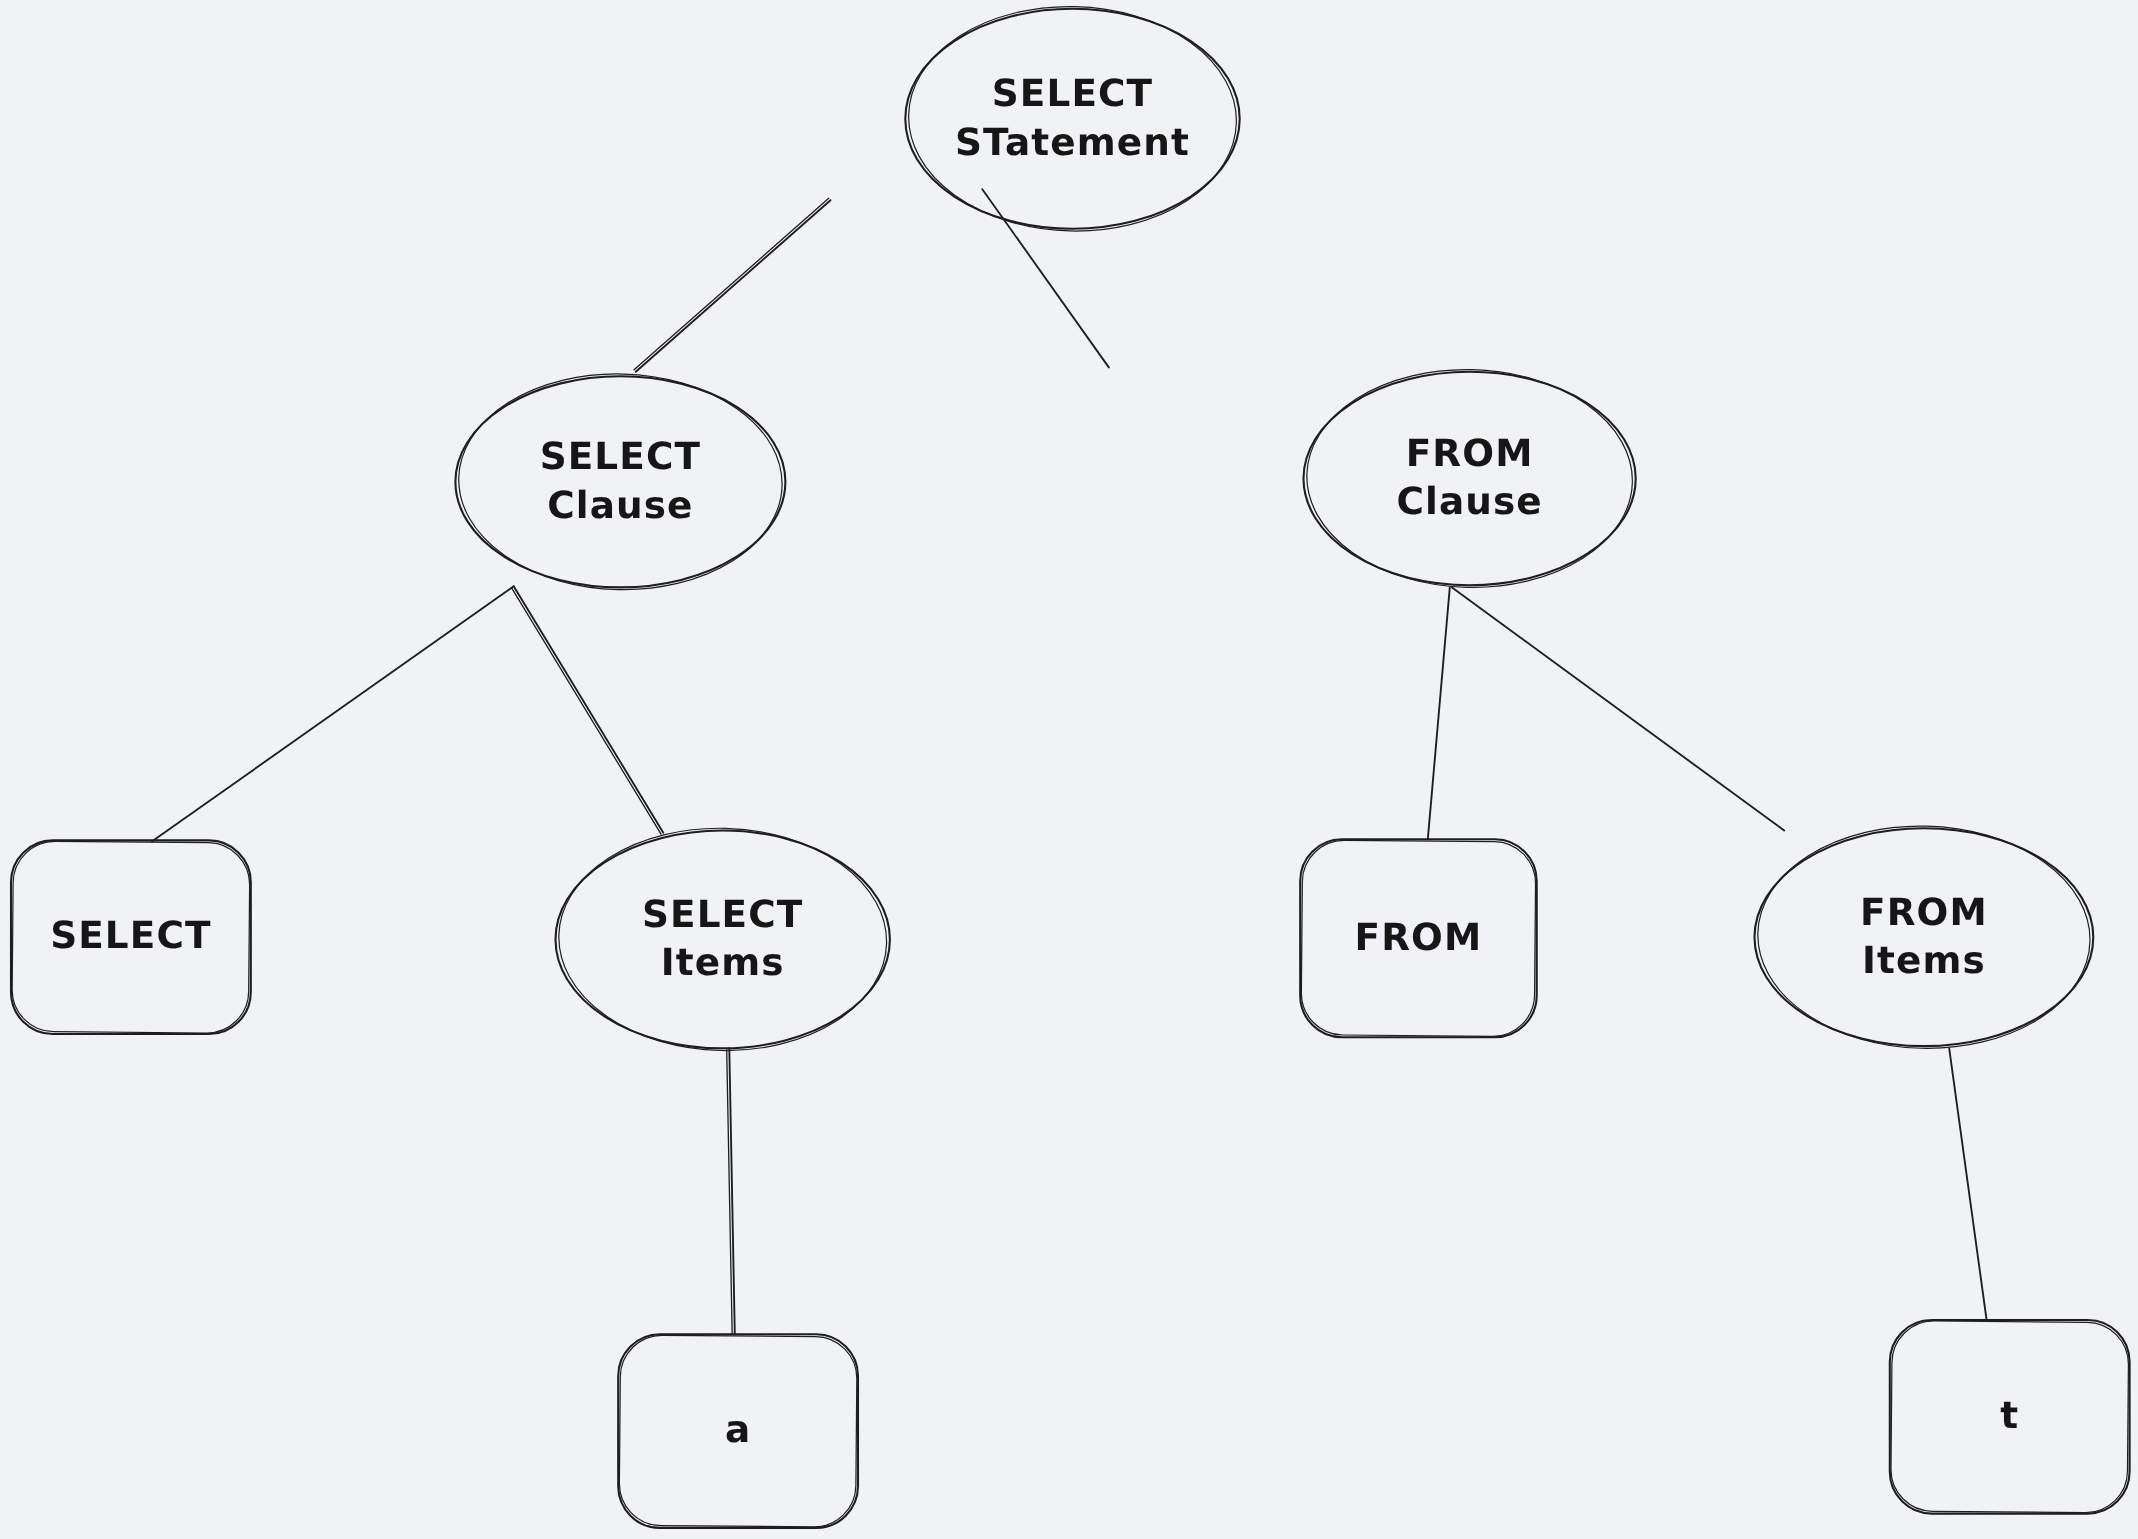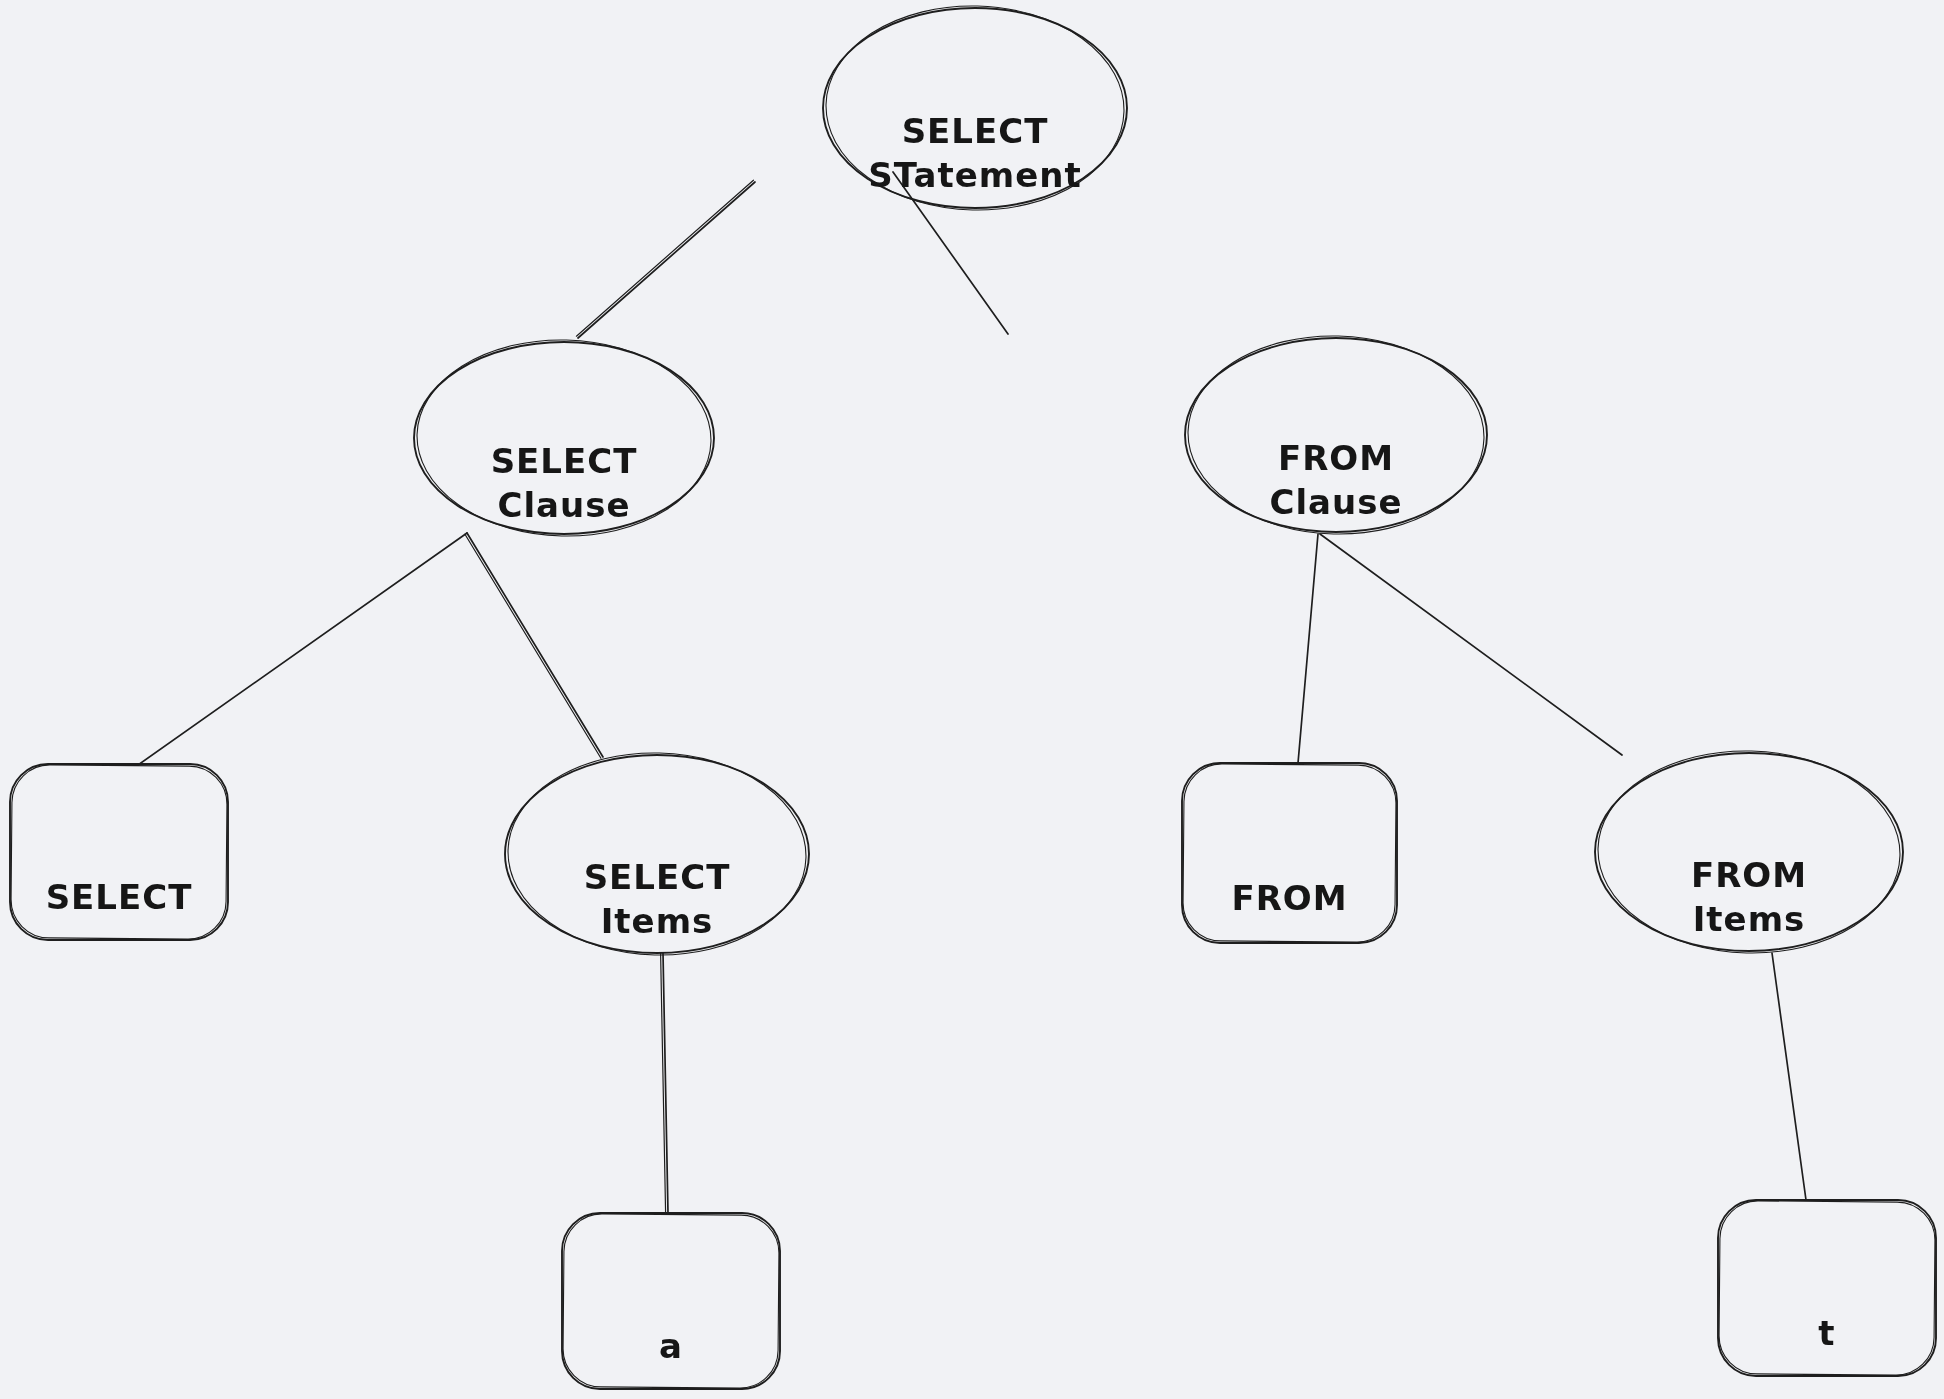--- a/index.html
+++ b/index.html
@@ -23,21 +23,20 @@
   .node-label {
     position: absolute;
     transform: translate(-50%, -50%);
     white-space: pre-line;
     text-align: center;
     font-size: 34px;
     line-height: 1.28;
     font-weight: 600;
     letter-spacing: 1px;
     user-select: none;
-    margin-top: 46px;
   }
 </style>
 </head>
 <body style="background: rgb(241, 242, 245);">
 
 <div class="canvas">
   <svg width="1944" height="1399" viewBox="0 0 1944 1399">
       <g>
         <line x1="755" y1="182" x2="578" y2="338" stroke="#1e1e1e" stroke-width="1.7" stroke-linecap="round"></line>
         <line x1="753.4131176368112" y1="180.1994988571511" x2="576.4131176368112" y2="336.1994988571511" stroke="#1e1e1e" stroke-width="1.2" stroke-linecap="round"></line>

